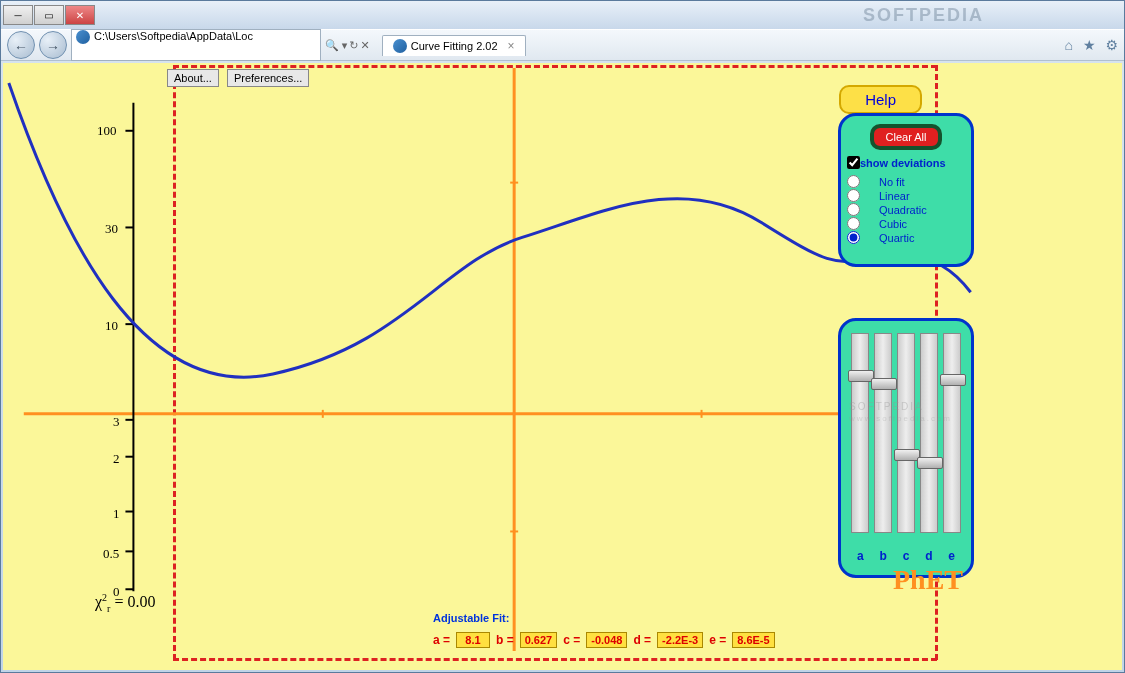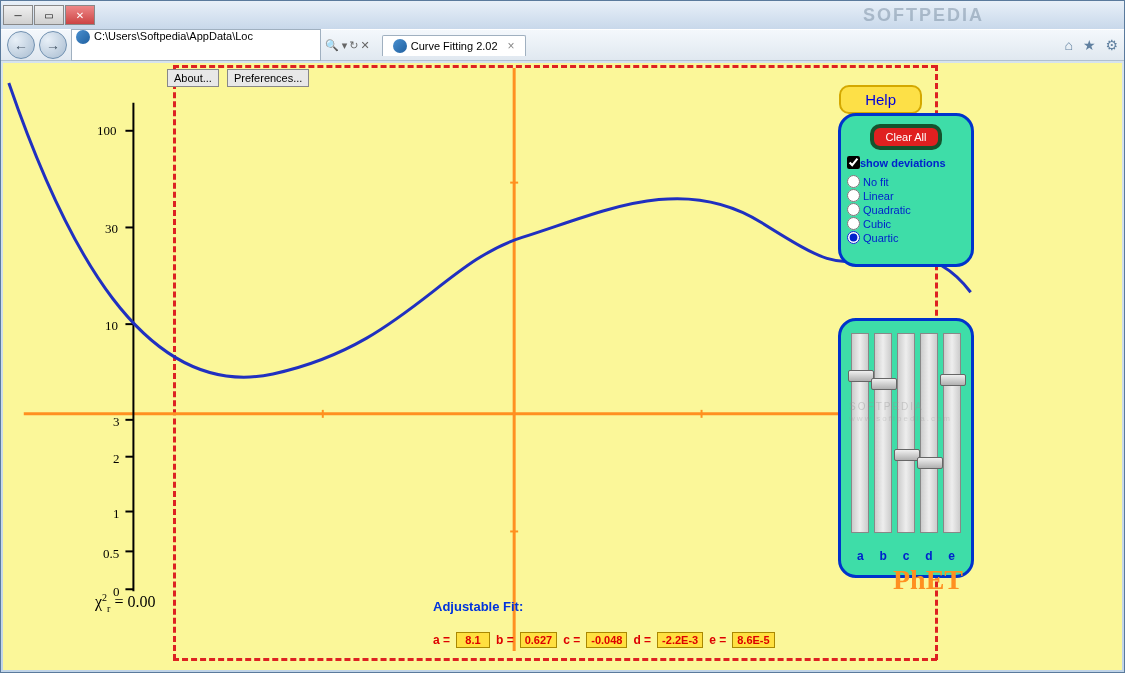--- a/index.html
+++ b/index.html
@@ -43,37 +43,37 @@
 .bucket svg { display: block; }
 .bucket-label { font-size: 9px; font-weight: bold; color: #00d; margin-top: 2px; }
 
 
 .help-btn { position: absolute; top: 22px; right: 200px; background: #fde047; border: 2px solid #d4a800; border-radius: 10px; padding: 4px 24px; font-size: 15px; color: #00d; cursor: pointer; }
 .control-panel { position: absolute; top: 50px; right: 148px; width: 136px; background: #3edda8; border: 3px solid #0033cc; border-radius: 18px; padding: 8px 6px; font-size: 11px; }
 .clear-btn { background: #e02020; color: #fff; border: 4px solid #14532d; border-radius: 10px; padding: 3px 12px; font-size: 11px; cursor: pointer; display: block; margin: 0 auto 6px; }
 .checkbox-row { display: flex; align-items: flex-end; gap: 0; color: #0022cc; font-weight: bold; margin-bottom: 6px; font-size: 11px; }
 .checkbox-row input { accent-color: #000; }
 .radio-group { margin: 4px 0; }
-.radio-row { display: flex; align-items: center; gap: 3px; color: #0022cc; font-size: 11px; margin: 1px 0; }
+.radio-row { display: flex; align-items: center; gap: 19px; color: #0022cc; font-size: 11px; margin: 1px 0; }
 .radio-row input { accent-color: #0022cc; }
 .divider-gap { height: 8px; }
 
 
 .sliders-panel { position: absolute; top: 255px; right: 148px; width: 136px; height: 260px; background: #3edda8; border: 3px solid #0033cc; border-radius: 18px; padding: 12px 8px 8px; }
 .slider-track-group { display: flex; justify-content: space-around; height: 210px; }
 .vslider { width: 18px; height: 200px; background: linear-gradient(to right, #ccc, #eee, #ccc); border: 1px solid #888; position: relative; }
 .vslider-handle { position: absolute; left: -4px; width: 26px; height: 12px; background: linear-gradient(to bottom, #f0f0f0, #b0b0b0); border: 1px solid #666; border-radius: 2px; cursor: pointer; }
 .slider-labels { display: flex; justify-content: space-around; margin-top: 6px; font-size: 12px; font-weight: bold; color: #0022cc; }
 
 
 .phet-logo { position: absolute; bottom: 74px; right: 159px; font-size: 28px; font-weight: bold; color: #ff9020; font-family: Georgia, serif; text-align: center; }
 
 
 .equation-area { position: absolute; bottom: 20px; left: 430px; font-size: 12px; }
-.eq-title { color: #0033dd; font-weight: bold; margin-bottom: 18px; font-size: 13px; }
+.eq-title { color: #0033dd; font-weight: bold; margin-bottom: 8px; font-size: 11px; }
 .eq-formula { color: #0033dd; font-weight: bold; margin-bottom: 4px; font-size: 13px; }
 .eq-row { display: flex; align-items: center; gap: 6px; margin-bottom: 2px; }
 .eq-label { color: #d00; font-weight: bold; font-size: 12px; }
 .eq-val { background: #ffe040; border: 1px solid #a80; padding: 1px 4px; font-size: 11px; color: #d00; font-weight: bold; min-width: 34px; display: inline-block; text-align: center; }
 .r2-row { color: #0033dd; font-weight: bold; font-size: 13px; }
 
 .chi2 { position: absolute; bottom: 56px; left: 92px; font-size: 16px; font-family: serif; }
 .chi2 .sub { font-size: 10px; vertical-align: sub; }
 .chi2 .sup { font-size: 10px; vertical-align: super; }
 

